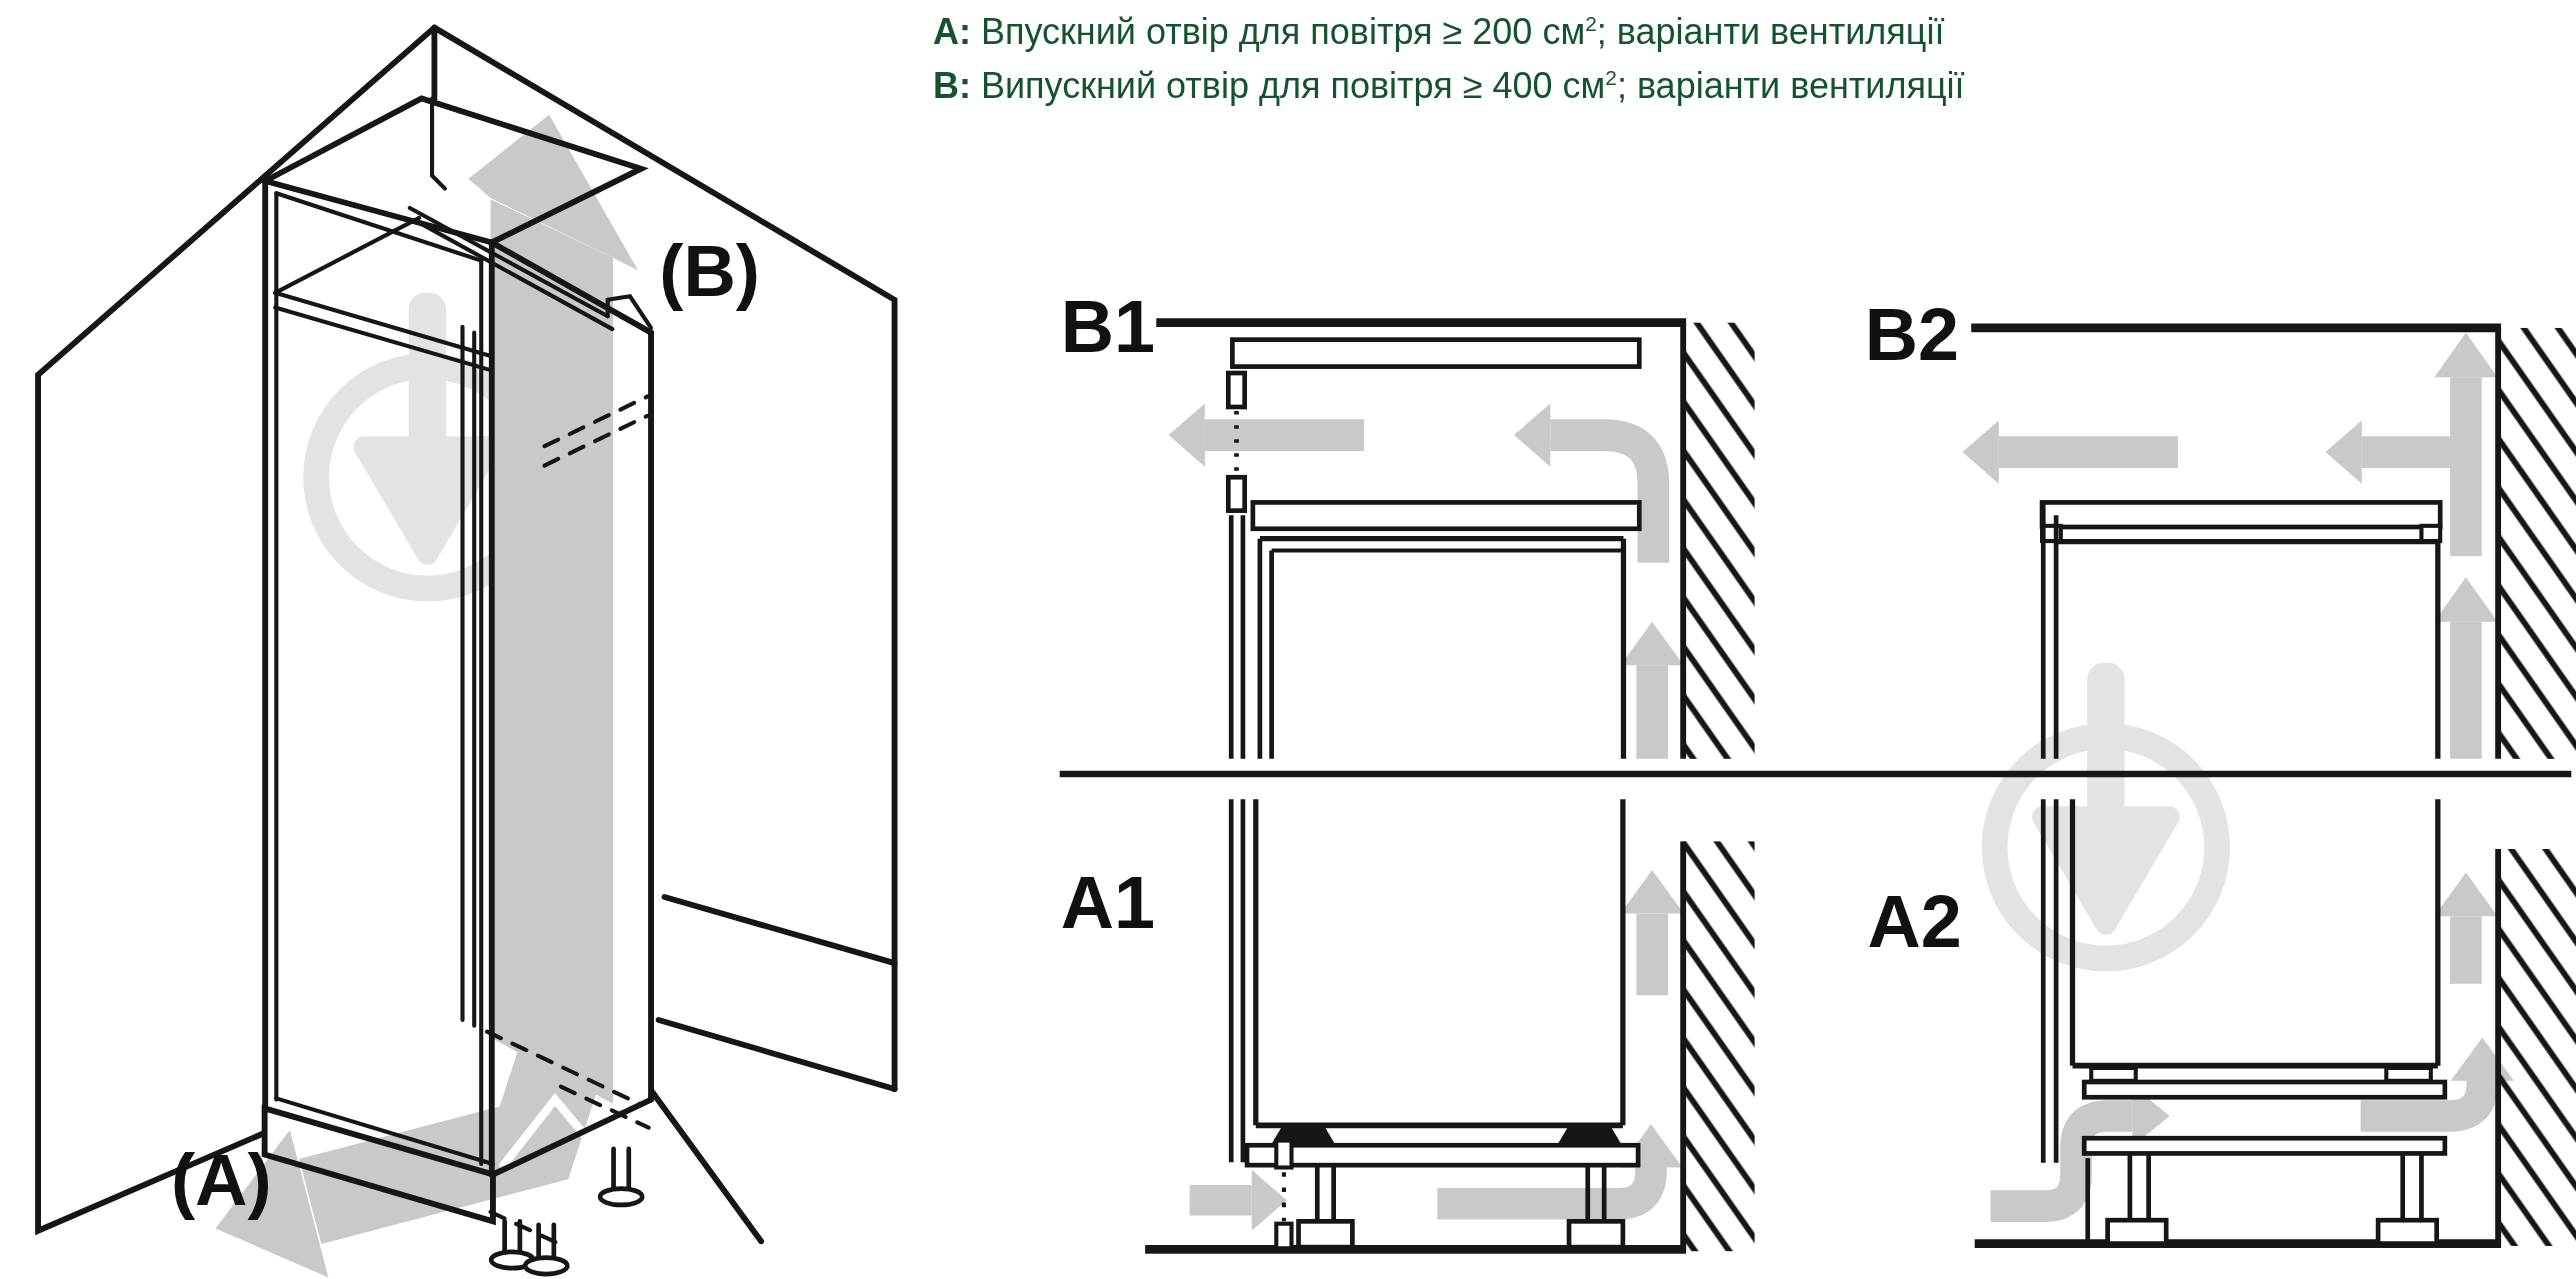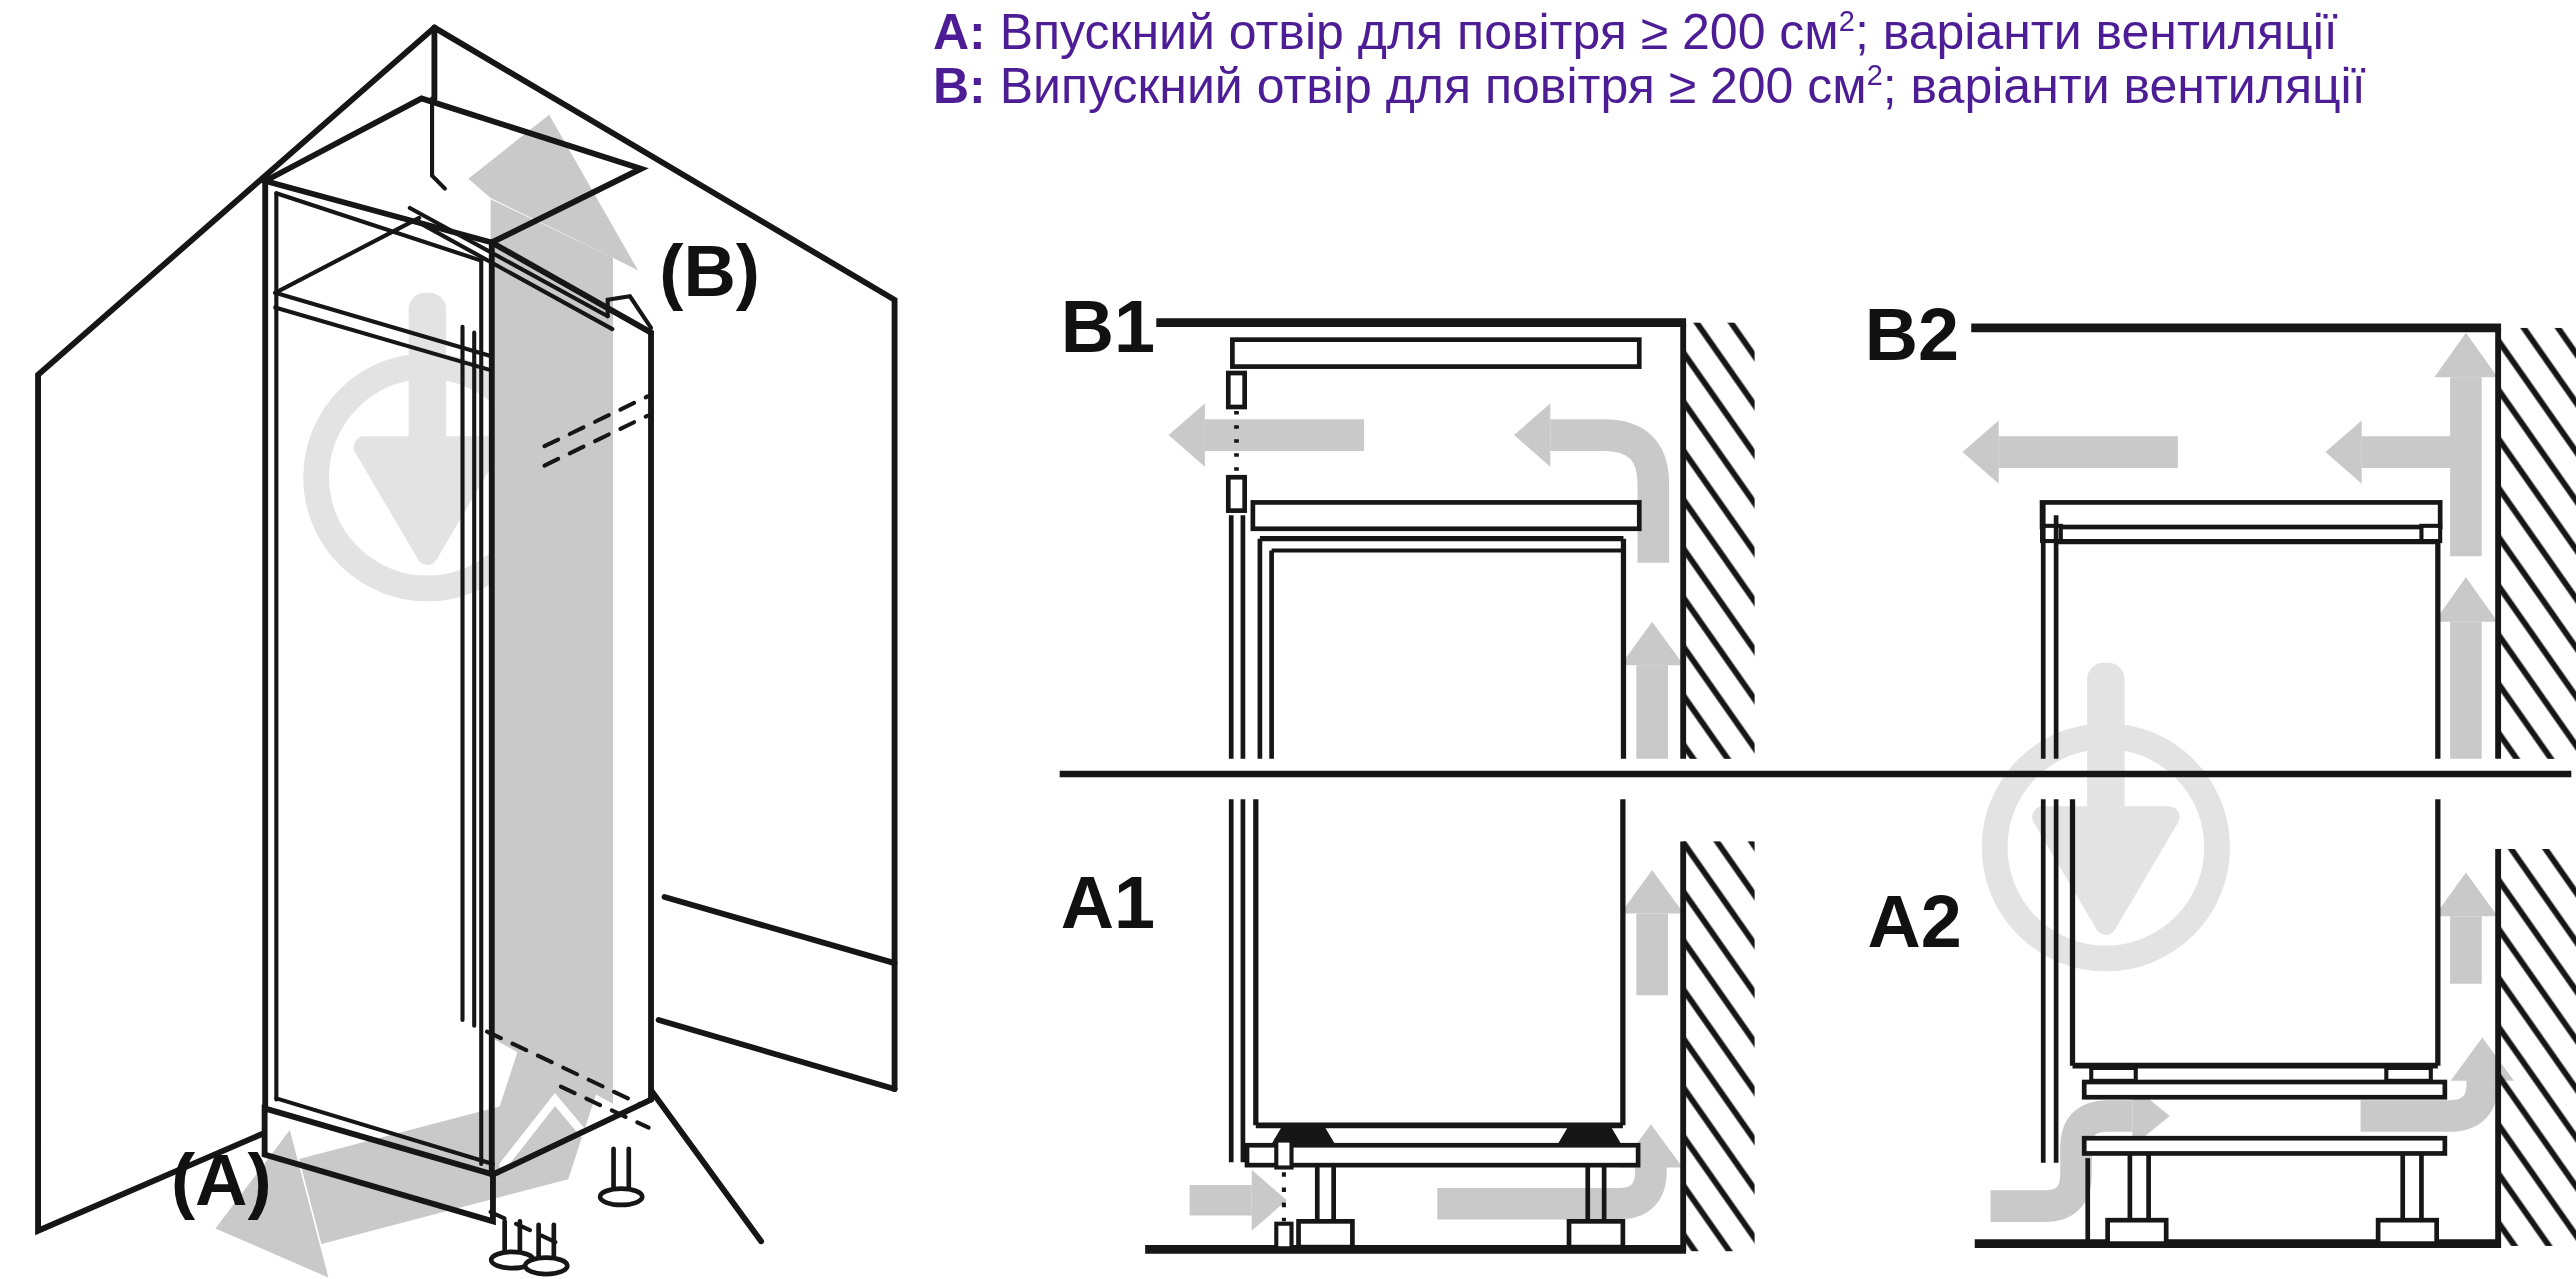--- a/index.html
+++ b/index.html
@@ -1,20 +1,20 @@
 <!DOCTYPE html>
 <html style="font-size:9.4px"><head>
 <meta charset="utf-8">
 <style>
   html,body{margin:0;padding:0;background:#ffffff;}
   body{width:2576px;height:1280px;position:relative;overflow:hidden;
        font-family:"Liberation Sans",sans-serif;}
   #stage{position:absolute;left:0;top:0;width:2576px;height:1280px;}
-  .hdr{position:absolute;left:933px;top:4.7px;width:1639px;color:#4c1d95;
-       font-size:50px;line-height:54px;letter-spacing:0px;white-space:nowrap;}
+  .hdr{position:absolute;left:933px;top:4.7px;width:1639px;color:#14532d;
+       font-size:36px;line-height:54px;letter-spacing:0px;white-space:nowrap;}
   .hdr .pfx{font-weight:bold;}
   .hdr sup{font-size:58%;line-height:0;}
   svg text{font-family:"Liberation Sans",sans-serif;}
   .lbl{font-weight:bold;fill:#111111;}
 </style>
 </head>
 <body>
 
 <div id="stage">
 
@@ -226,18 +226,18 @@
     <text class="lbl" x="3190" y="1618" font-size="126">A2</text>
   </g>
 </svg>
 
 
 <div class="hdr">
   <div>
     <span class="pfx">A:</span><span> Впускний отвір для повітря ≥ 200 см</span><sup>2</sup><span>; варіанти вентиляції</span>
   </div>
   <div>
-    <span class="pfx">B:</span><span> Випускний отвір для повітря ≥ 200 см</span><sup>2</sup><span>; варіанти вентиляції</span>
+    <span class="pfx">B:</span><span> Випускний отвір для повітря ≥ 400 см</span><sup>2</sup><span>; варіанти вентиляції</span>
   </div>
 </div>
 
 </div>
 
 
 </body></html>

